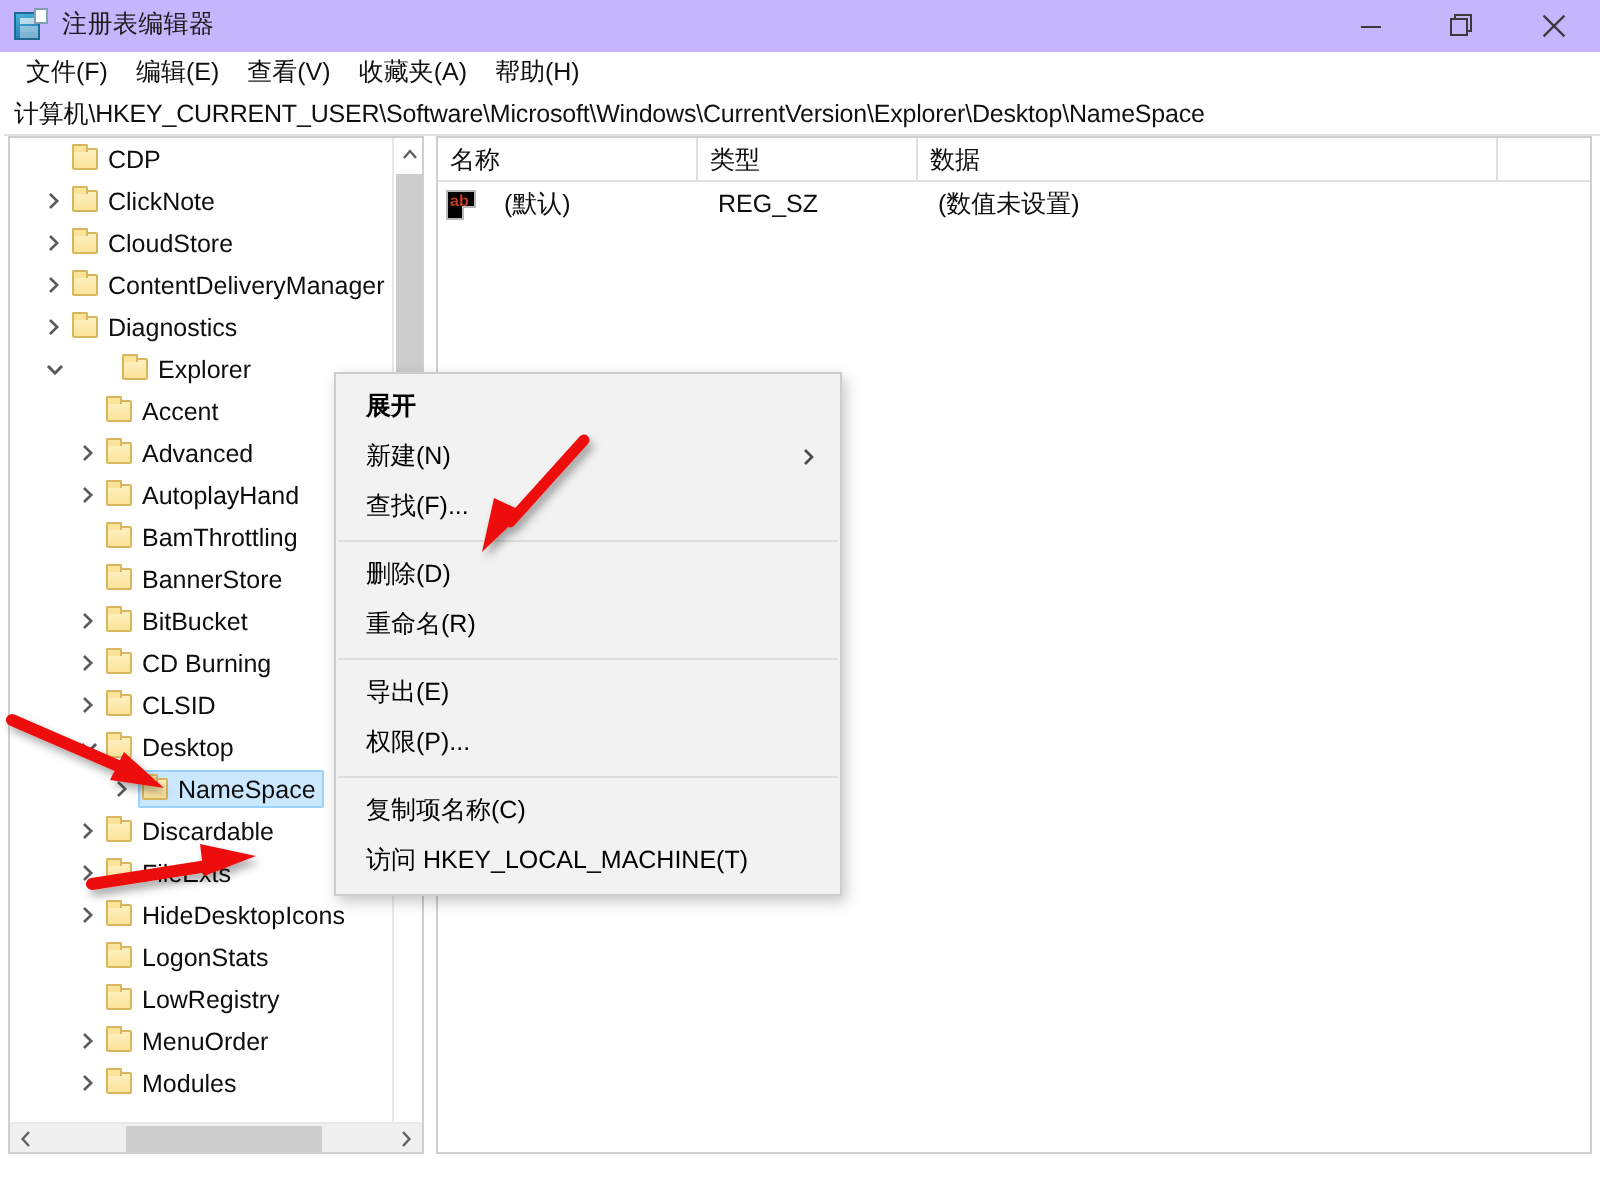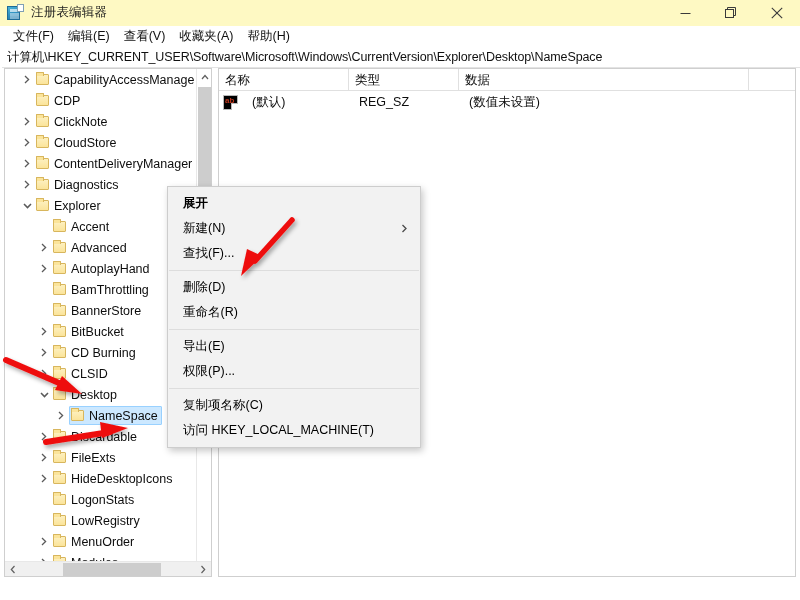--- a/index.html
+++ b/index.html
@@ -15,21 +15,21 @@
     position: relative;
     width: 800px; height: 600px;
     background: #ffffff;
     overflow: hidden;
   }
 
   
   .titlebar {
     position: absolute; left: 0; top: 0;
     width: 800px; height: 26px;
-    background: #fef9c3;
+    background: #c4b5fd;
     display: flex; align-items: center;
   }
   .app-icon {
     position: absolute; left: 7px; top: 4px;
     width: 17px; height: 17px;
   }
   .app-icon .sq {
     position: absolute; left: 0; top: 2px;
     width: 13px; height: 14px;
     background: linear-gradient(160deg,#4ab3d8 0%, #2f8fc0 55%, #2477a8 100%);
@@ -319,94 +319,81 @@
       <div class="menu-item">帮助(H)</div>
     </div>
 
   <div class="addressbar">
     <div class="address-text">计算机\HKEY_CURRENT_USER\Software\Microsoft\Windows\CurrentVersion\Explorer\Desktop\NameSpace</div>
   </div>
 
   <div class="tree-pane">
     <div class="tree-inner" id="tree">
         <div class="tree-row" style="padding-left: 14px;">
-          <div class="twisty">
-            <svg width="8" height="9" viewBox="0 0 8 9">
-              <polyline points="2,1 5.6,4.5 2,8" fill="none" stroke="currentColor" stroke-width="1.3"></polyline>
-            </svg>
-          </div>
-          <div class="lbl-wrap">
-            <div class="folder">
-              <i></i>
-            </div>
-            <div class="lbl">CapabilityAccessManage</div>
+          <div class="twisty"></div>
+          <div class="lbl-wrap">
+            <div class="folder">
+              <i></i>
+            </div>
+            <div class="lbl">CDP</div>
           </div>
         </div>
         <div class="tree-row" style="padding-left: 14px;">
-          <div class="twisty"></div>
-          <div class="lbl-wrap">
-            <div class="folder">
-              <i></i>
-            </div>
-            <div class="lbl">CDP</div>
+          <div class="twisty">
+            <svg width="8" height="9" viewBox="0 0 8 9">
+              <polyline points="2,1 5.6,4.5 2,8" fill="none" stroke="currentColor" stroke-width="1.3"></polyline>
+            </svg>
+          </div>
+          <div class="lbl-wrap">
+            <div class="folder">
+              <i></i>
+            </div>
+            <div class="lbl">ClickNote</div>
+          </div>
+        </div>
+        <div class="tree-row" style="padding-left: 14px; text-align: right;">
+          <div class="twisty">
+            <svg width="8" height="9" viewBox="0 0 8 9">
+              <polyline points="2,1 5.6,4.5 2,8" fill="none" stroke="currentColor" stroke-width="1.3"></polyline>
+            </svg>
+          </div>
+          <div class="lbl-wrap">
+            <div class="folder">
+              <i></i>
+            </div>
+            <div class="lbl">CloudStore</div>
           </div>
         </div>
         <div class="tree-row" style="padding-left: 14px;">
           <div class="twisty">
             <svg width="8" height="9" viewBox="0 0 8 9">
               <polyline points="2,1 5.6,4.5 2,8" fill="none" stroke="currentColor" stroke-width="1.3"></polyline>
             </svg>
           </div>
           <div class="lbl-wrap">
             <div class="folder">
               <i></i>
             </div>
-            <div class="lbl">ClickNote</div>
-          </div>
-        </div>
-        <div class="tree-row" style="padding-left: 14px; text-align: right;">
-          <div class="twisty">
-            <svg width="8" height="9" viewBox="0 0 8 9">
-              <polyline points="2,1 5.6,4.5 2,8" fill="none" stroke="currentColor" stroke-width="1.3"></polyline>
-            </svg>
-          </div>
-          <div class="lbl-wrap">
-            <div class="folder">
-              <i></i>
-            </div>
-            <div class="lbl">CloudStore</div>
+            <div class="lbl">ContentDeliveryManager</div>
           </div>
         </div>
         <div class="tree-row" style="padding-left: 14px;">
           <div class="twisty">
             <svg width="8" height="9" viewBox="0 0 8 9">
               <polyline points="2,1 5.6,4.5 2,8" fill="none" stroke="currentColor" stroke-width="1.3"></polyline>
             </svg>
           </div>
           <div class="lbl-wrap">
             <div class="folder">
               <i></i>
             </div>
-            <div class="lbl">ContentDeliveryManager</div>
-          </div>
-        </div>
-        <div class="tree-row" style="padding-left: 14px;">
-          <div class="twisty">
-            <svg width="8" height="9" viewBox="0 0 8 9">
-              <polyline points="2,1 5.6,4.5 2,8" fill="none" stroke="currentColor" stroke-width="1.3"></polyline>
-            </svg>
-          </div>
-          <div class="lbl-wrap">
-            <div class="folder">
-              <i></i>
-            </div>
             <div class="lbl">Diagnostics</div>
           </div>
         </div>
-        <div class="tree-row" style="padding-left: 14px;">
+        <div class="tree-row" style="padding-left: 14px; gap: 25px;">
           <div class="twisty">
             <svg width="9" height="8" viewBox="0 0 9 8">
               <polyline points="1,2 4.5,5.6 8,2" fill="none" stroke="currentColor" stroke-width="1.5"></polyline>
             </svg>
           </div>
           <div class="lbl-wrap">
             <div class="folder">
               <i></i>
             </div>
             <div class="lbl">Explorer</div>

